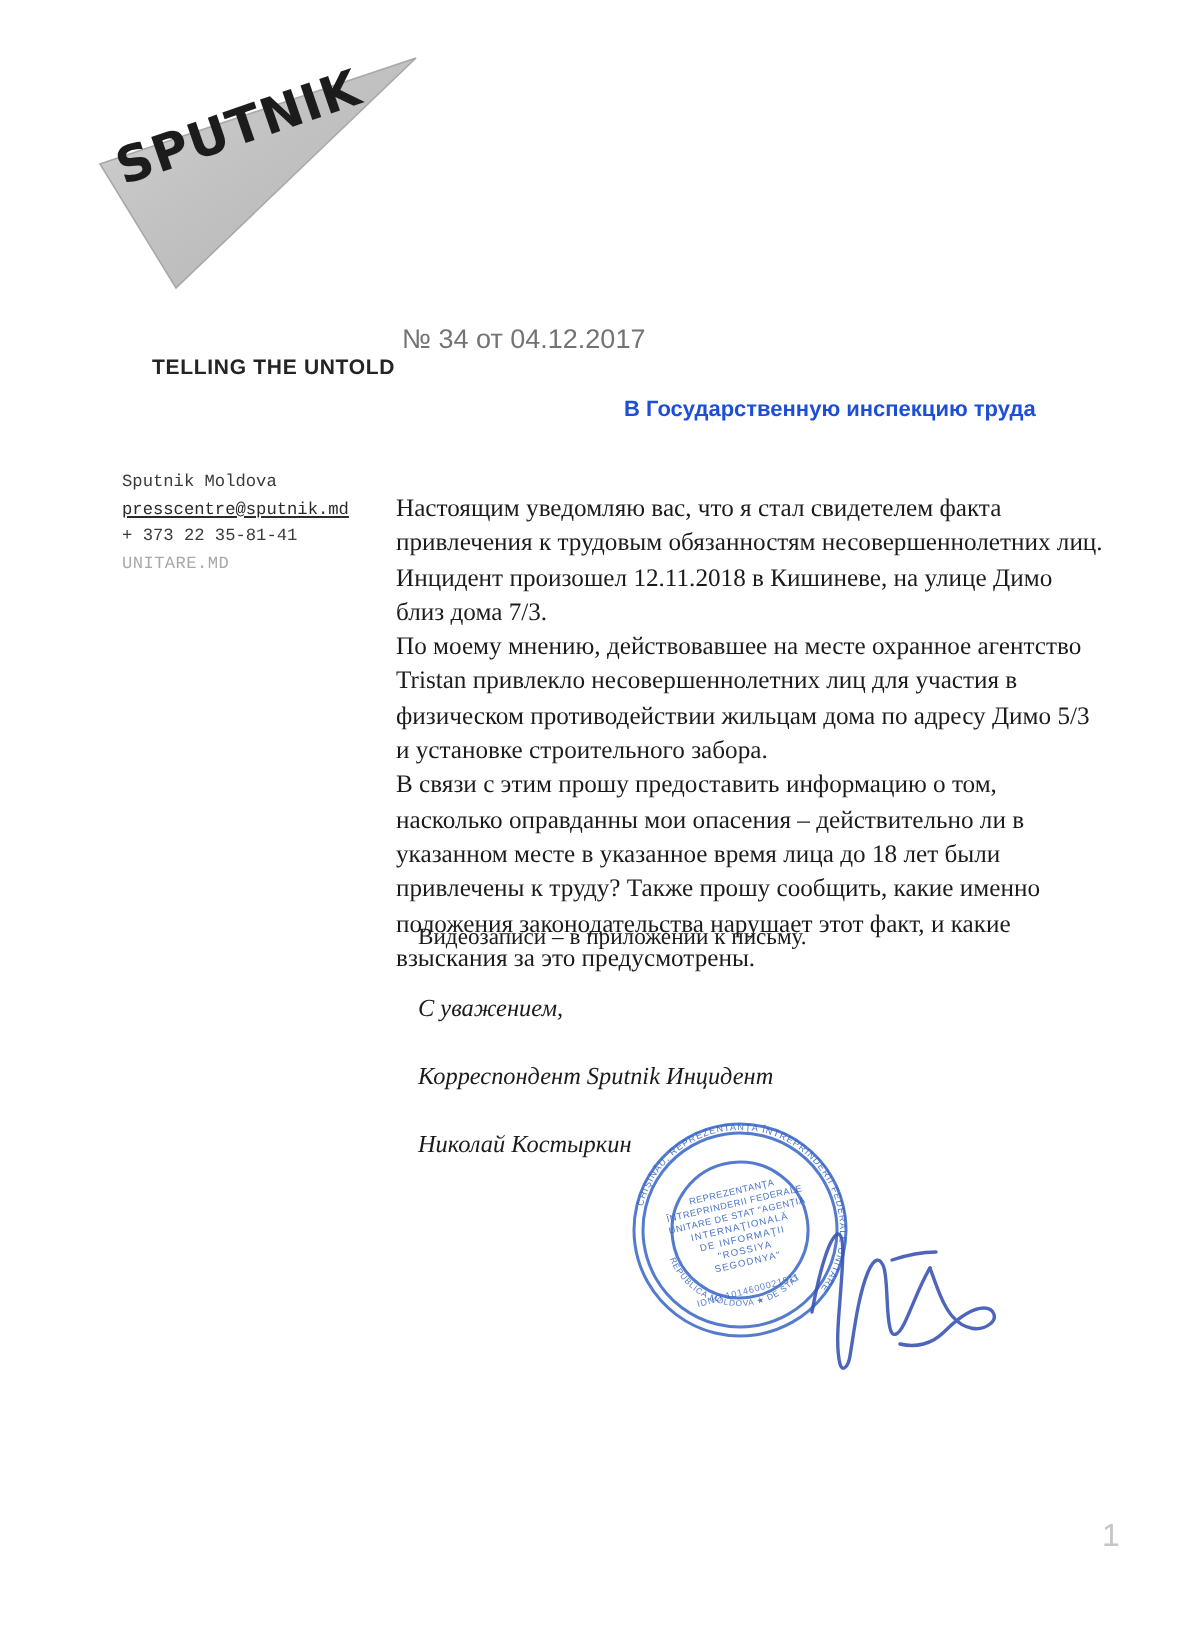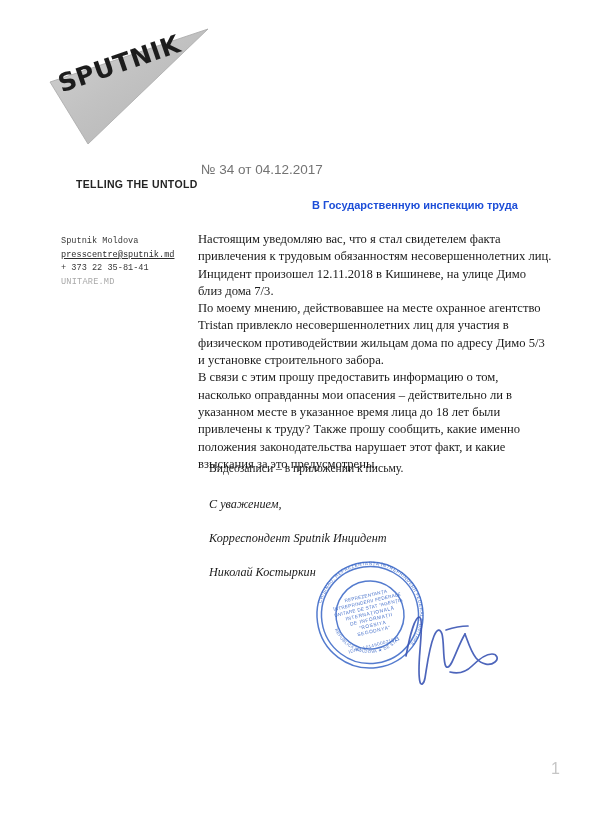--- a/index.html
+++ b/index.html
@@ -104,21 +104,21 @@
     font-weight: 700;
     font-size: 11px;
     color: #1d4ed8;
     white-space: nowrap;
   }
 
   
   .body-col {
     position: absolute;
     left: 198px;
-    top: 231px;
+    top: 246px;
     width: 355px;
   }
   .para {
     font-family: "Liberation Serif", serif;
     font-size: 12.6px;
     line-height: 17.3px;
     color: #1b1b1b;
     text-align: left;
     margin: 0 0 0 0;
   }

